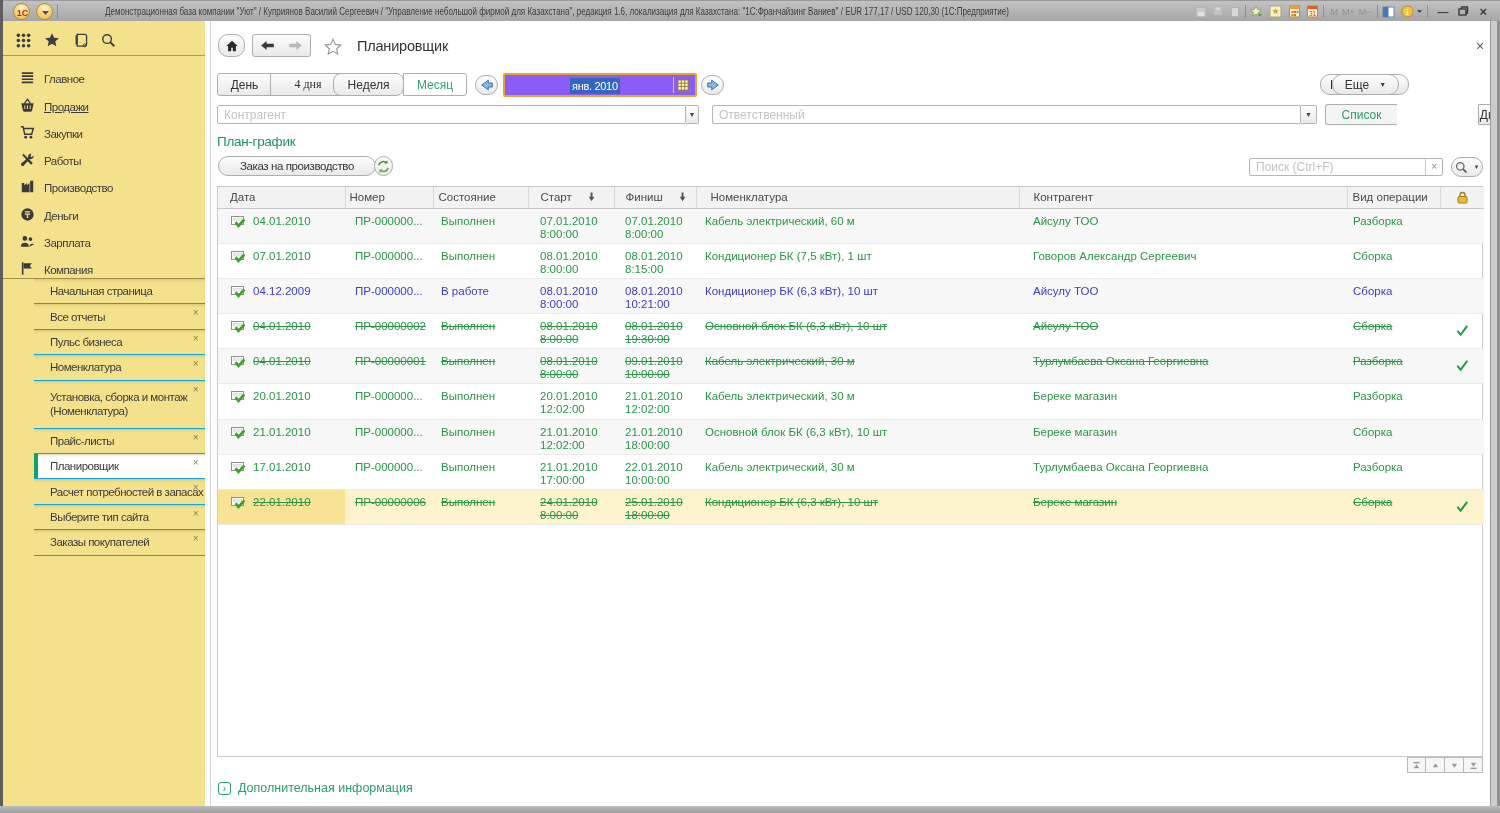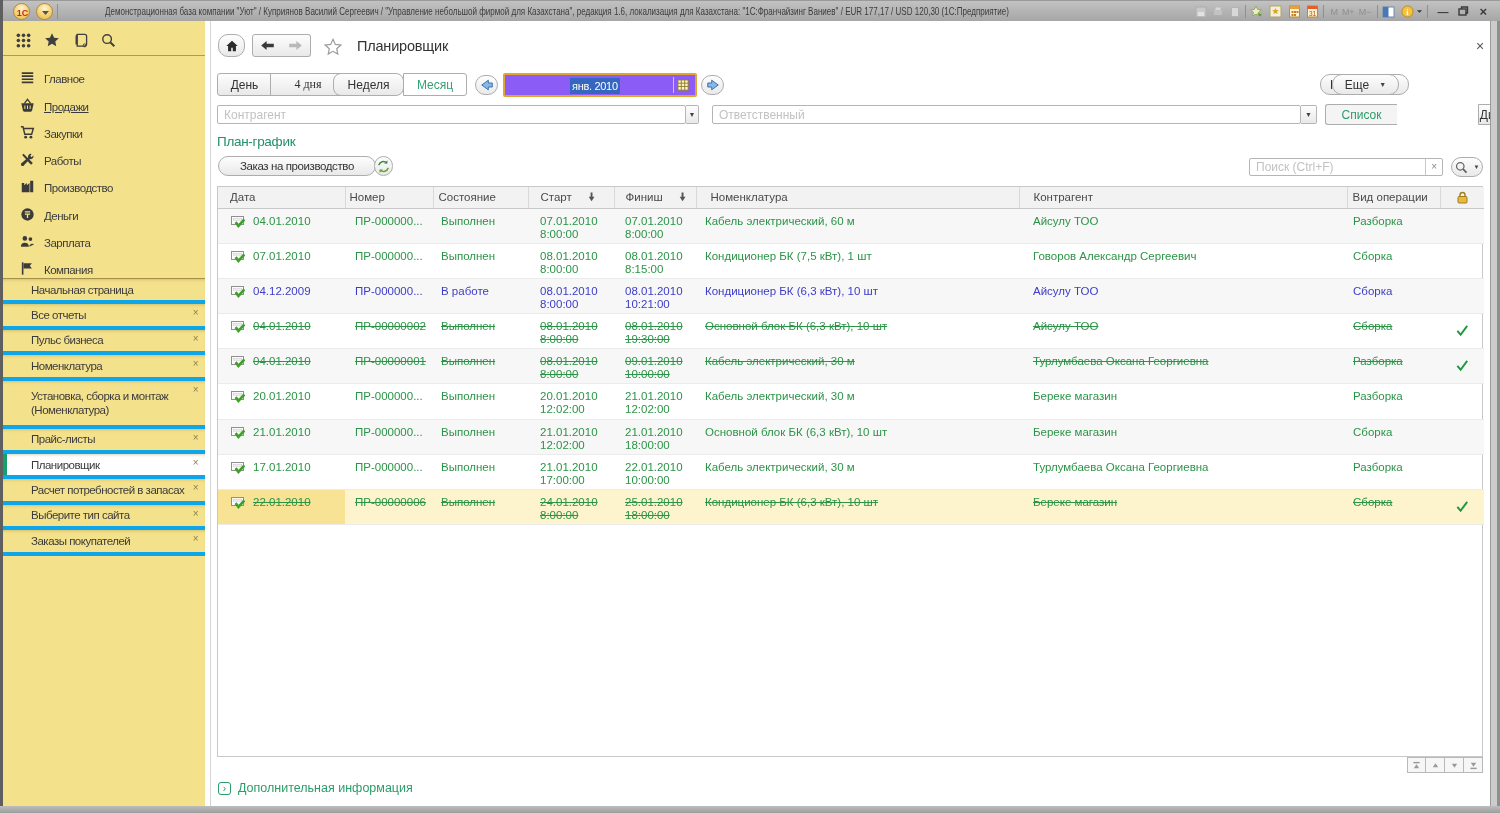--- a/index.html
+++ b/index.html
@@ -23,22 +23,22 @@
 
 .sidebar { position:absolute; left:3px; top:21px; width:202px; height:785px; background:#f4e18c; }
 .sb-iconbar { position:absolute; left:0; top:4px; width:202px; height:31px; border-bottom:1px solid #ac9c4d; display:flex; align-items:center; }
 .sb-iconbar svg { margin-left:13px; }
 .sb-iconbar svg + svg { margin-left:13px; }
 .sb-menu { position:absolute; left:0; top:37px; width:202px; }
 .sb-item { height:27.3px; display:flex; align-items:flex-end; font-size:11.5px; letter-spacing:-.5px; color:#3b3b3b; }
 .sb-item .mico { width:15px; height:15px; margin-left:17px; margin-right:9px; flex:none; }
 .sb-item.ul span { text-decoration:underline; }
 .sb-windows { position:absolute; left:0; top:257px; width:202px; border-top:1px solid #a3914a; }
-.sb-win { position:relative; border-bottom:4px solid #0ea5e9; font-size:11.5px; letter-spacing:-.5px; color:#3b3b3b; box-shadow:inset 0 3px 3px -2px rgba(150,130,50,.35);
-  display:flex; align-items:center; padding-left:28px; height:25.4px; line-height:14px; }
+.sb-win { position:relative; border-bottom:1px solid #0ea5e9; font-size:11.5px; letter-spacing:-.5px; color:#3b3b3b; box-shadow:inset 0 3px 3px -2px rgba(150,130,50,.35);
+  display:flex; align-items:center; padding-left:16px; height:25.4px; line-height:14px;margin-left:31px; }
 .sb-win.h2 { height:48px; }
 .sb-win .x { position:absolute; right:7px; top:2px; font-size:10px; color:#8d7f45; }
 .sb-win.sel { background:#fff; }
 .sb-win.sel:before { content:""; position:absolute; left:0; top:0; bottom:0; width:4px; background:#159f6c; }
 
 
 .main { position:absolute; left:205px; top:21px; width:1285px; height:785px; background:#fff; }
 .vdiv { position:absolute; left:210px; top:21px; width:1px; height:785px; background:#d4d4d4; }
 
 .btn { position:absolute; border:1px solid #adadad; border-radius:10px;

